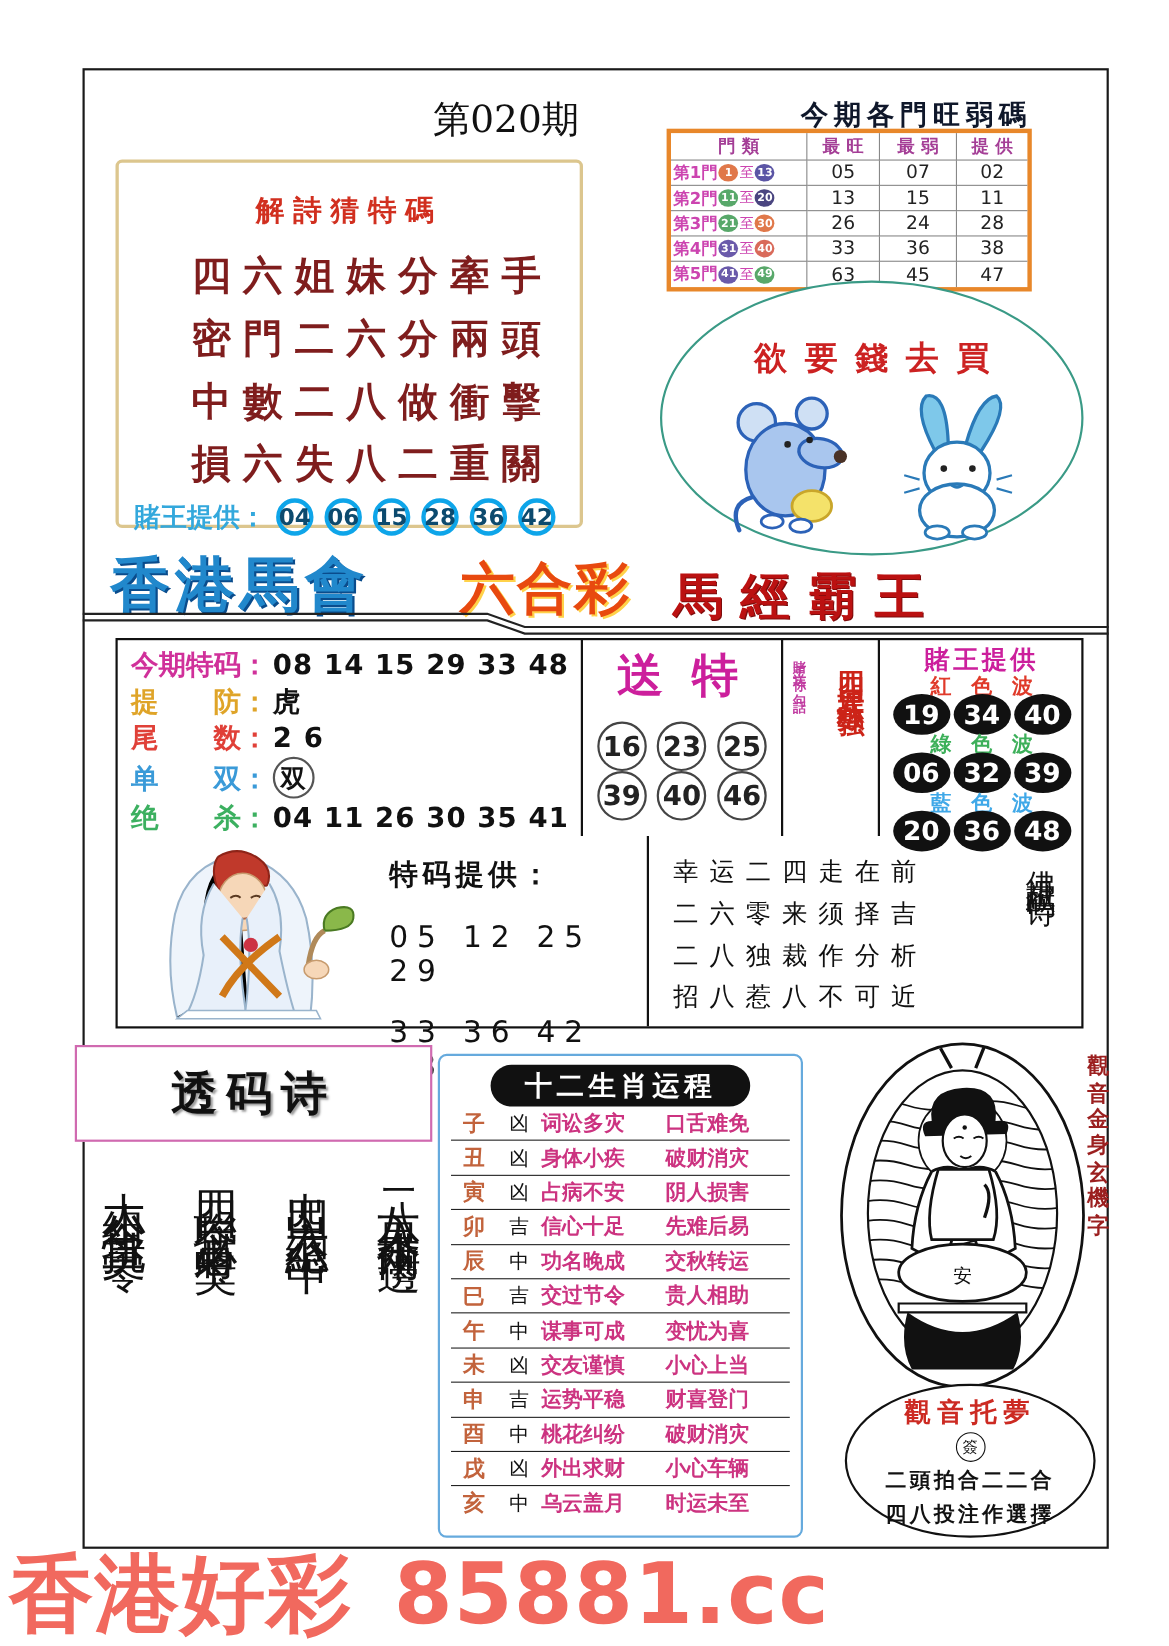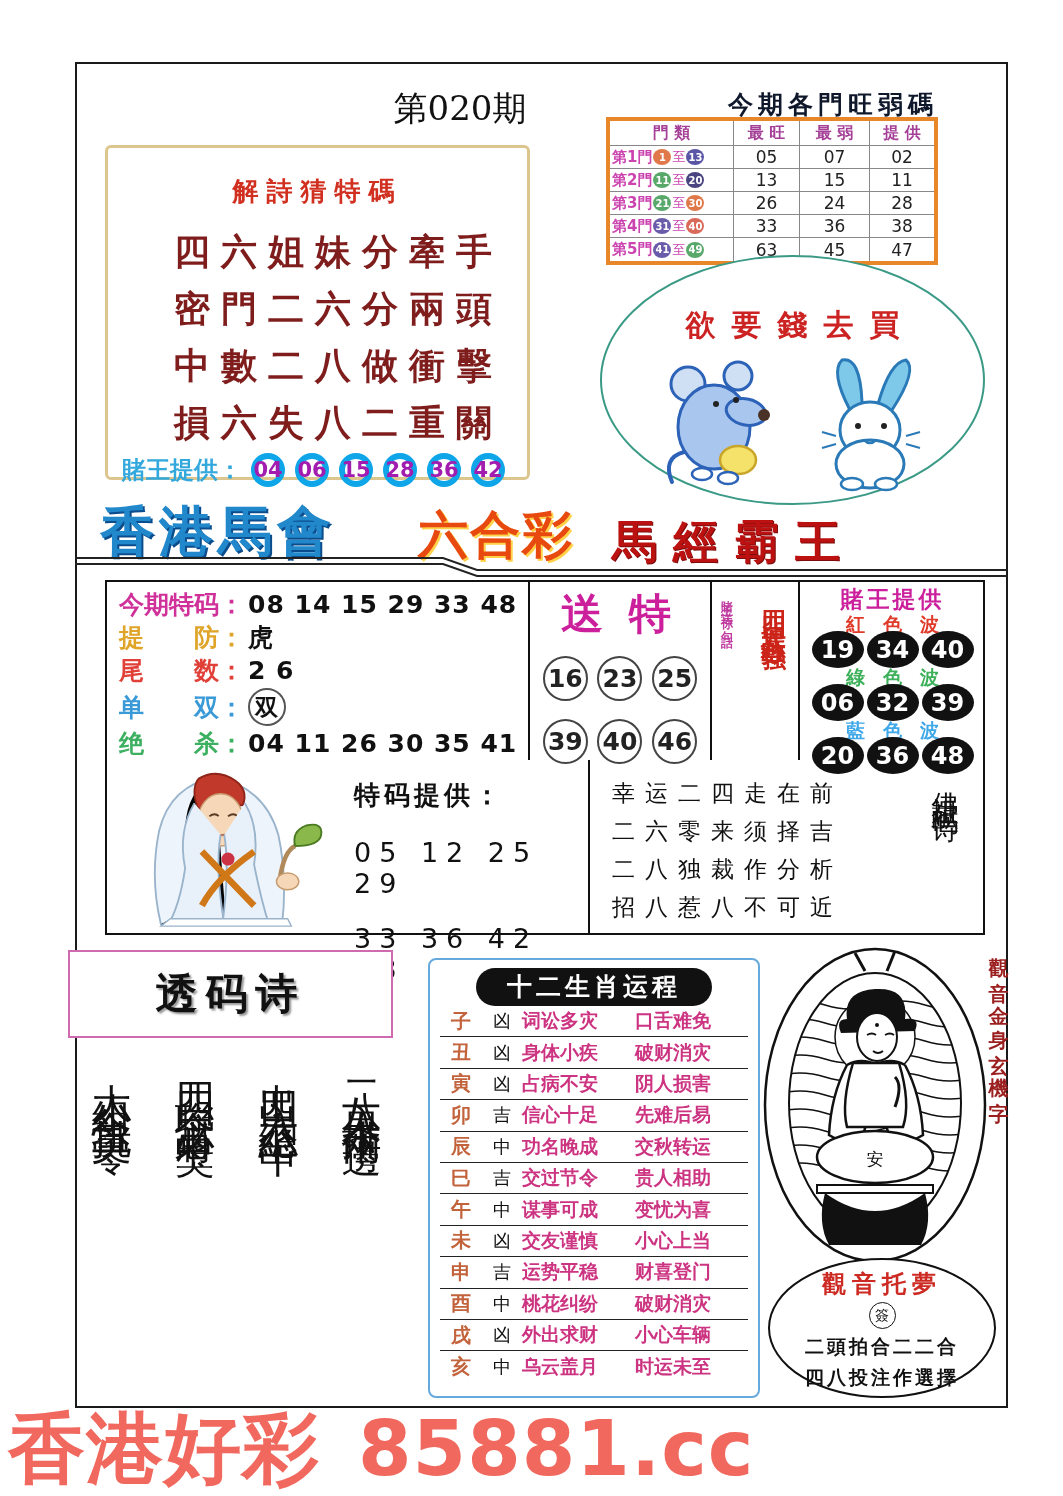--- a/index.html
+++ b/index.html
@@ -14,21 +14,21 @@
 
   .issue { left:350px; top:86px; width:220px; font-size:34px; color:#111; text-align:center; }
 
   
   .riddle-box { left:105px; top:145px; width:425px; height:335px; border:3px solid #dcc68e; border-radius:6px; background:#fff; }
   .riddle-title { margin-top:26px; text-align:center; font-size:26px; font-weight:bold; color:#d12f1f; letter-spacing:8px; }
   .riddle-lines { margin-top:14px; padding-left:22px; }
   .riddle-line { font-size:36px; font-weight:bold; color:#7f1d1d; letter-spacing:11px; line-height:57px; white-space:nowrap;margin-left:44px; }
   .riddle-provider { display:flex; align-items:center; margin-top:2px; padding-left:14px; }
   .riddle-provider-label { font-size:24px; font-weight:bold; color:#33a8dc; margin-right:4px; white-space:nowrap; }
-  .rp-ball { width:34px; height:34px; border:6px solid #0ea5e9; border-radius:50%; display:inline-flex; align-items:center; justify-content:center; font-size:21px; font-weight:bold; color:#a21caf; margin:0 5px; flex:none; }
+  .rp-ball { width:34px; height:34px; border:4px solid #0ea5e9; border-radius:50%; display:inline-flex; align-items:center; justify-content:center; font-size:21px; font-weight:bold; color:#0c4a6e; margin:0 5px; flex:none; }
 
   
   .door-title { left:606px; top:88px; width:332px; text-align:right; font-size:25px; font-weight:bold; color:#0f172a; letter-spacing:5px; }
   .door-table { left:606px; top:117px; width:332px; border:4px solid #e8872a; background:#fff; display:grid; grid-template-columns:124px 66px 70px 1fr; }
   .dt-cell { border-right:1px solid #888; border-bottom:1px solid #888; display:flex; align-items:center; justify-content:center; height:23px; font-size:17px; color:#222; }
   .dt-cell:nth-child(4n) { border-right:none; }
   .dt-head { height:25px; color:#a43e96; font-weight:bold; font-size:16px; }
   .dt-label { justify-content:flex-start; padding-left:2px; }
   .dt-door { color:#cc44b0; font-weight:bold; font-size:15px; margin-right:1px; white-space:nowrap; }
   .dt-zhi { color:#cc44b0; font-size:13px; margin:0 1px; }
@@ -51,21 +51,21 @@
   .tips-row { display:flex; align-items:center; height:33px; white-space:nowrap; }
   .tips-label { font-size:25px; font-weight:bold; margin-right:4px; }
   .tips-value { font-size:25px; font-weight:bold; color:#111; letter-spacing:1px; }
   .t0 .tips-label{ color:#d0309a; } .t1 .tips-label{ color:#dfa428; }
   .t2 .tips-label{ color:#e04038; } .t3 .tips-label{ color:#3a9ad8; }
   .t4 .tips-label{ color:#3cb060; }
   .circ-val { width:38px; height:38px; border:2px solid #555; border-radius:50%; display:inline-flex; align-items:center; justify-content:center; font-size:23px; }
 
   .cellB { left:530px; top:580px; width:182px; height:180px; border-right:2px solid #111; text-align:center; }
   .send-title { margin-top:6px; font-size:42px; font-weight:bold; color:#cc1f9c; letter-spacing:26px; text-indent:18px; }
-  .send-balls { display:grid; grid-template-columns:repeat(3,1fr); justify-items:center; row-gap:18px; margin-top:14px; padding:0 8px; }
+  .send-balls { display:grid; grid-template-columns:repeat(3,1fr); justify-items:center; margin-top:14px; padding:0 8px; }
   .send-ball { width:45px; height:45px; border:2px solid #444; border-radius:50%; display:flex; align-items:center; justify-content:center; font-size:25px; font-weight:bold; color:#222; }
 
   .cellC { left:712px; top:580px; width:88px; height:180px; border-right:2px solid #111; display:flex; justify-content:space-between; padding:10px 8px 10px 6px; }
   .king-small { font-size:12px; font-weight:bold; color:#c03aa0; letter-spacing:6px; }
   .king-big { font-size:25px; font-weight:bold; color:#cc2418; letter-spacing:6px; }
 
   .cellD { left:800px; top:580px; width:185px; height:180px; padding-top:4px; }
   .wave-title { text-align:center; font-size:23px; font-weight:bold; color:#cc1f9c; letter-spacing:3px; }
   .wave-label { font-size:19px; font-weight:bold; letter-spacing:0.95em; text-align:center; text-indent:0.95em; line-height:18px; }
   .wave-balls { display:flex; justify-content:center; gap:3px; margin:-2px 0 0 0; }
@@ -81,21 +81,21 @@
   .bpoem-line { font-size:23px; color:#111; letter-spacing:10px; line-height:38px; white-space:nowrap; }
   .bpoem-vtitle { font-size:27px; color:#111; letter-spacing:6px; margin:10px 22px 0 0; height:160px; }
 
   
   .toma-box { left:68px; top:950px; width:325px; height:88px; border:2px solid #d06ab0; background:#fff; text-align:center; }
   .toma-title { line-height:84px; font-size:42px; font-weight:bold; color:#111; letter-spacing:8px; text-shadow:2px 2px 2px #999; }
   .toma-cols { left:78px; top:1052px; width:318px; height:348px; display:flex; justify-content:space-between; padding:0 14px; }
   .toma-col { font-size:40px; color:#111; letter-spacing:9px; line-height:1; }
 
   
-  .zodiac { left:428px; top:958px; width:332px; height:440px; border:2px solid #66aadd; border-radius:8px; background:#fff; padding:8px 10px 0 10px; }
+  .zodiac { left:398px; top:958px; width:332px; height:440px; border:2px solid #66aadd; border-radius:8px; background:#fff; padding:8px 10px 0 10px; }
   .zodiac-title { width:236px; margin:0 auto; background:#111; color:#fff; border-radius:22px; text-align:center; font-size:25px; font-weight:bold; letter-spacing:4px; height:38px; line-height:38px; }
   .z-row { display:grid; grid-template-columns:42px 40px 1fr 1fr; align-items:center; height:31.4px; border-bottom:1.5px solid #222; }
   .z-branch { font-size:20px; font-weight:bold; color:#c2633c; text-align:center; }
   .z-luck { font-size:18px; color:#111; text-align:center; }
   .z-p { font-size:19px; font-weight:bold; color:#cc3380; white-space:nowrap; }
 
   
   .buddha { left:755px; top:945px; }
   .dream-oval { left:768px; top:1258px; width:228px; height:140px; border:2px solid #111; border-radius:50%; background:#fff; text-align:center; padding-top:8px; }
   .dream-title { font-size:24px; font-weight:bold; color:#cc2a22; letter-spacing:6px; }

